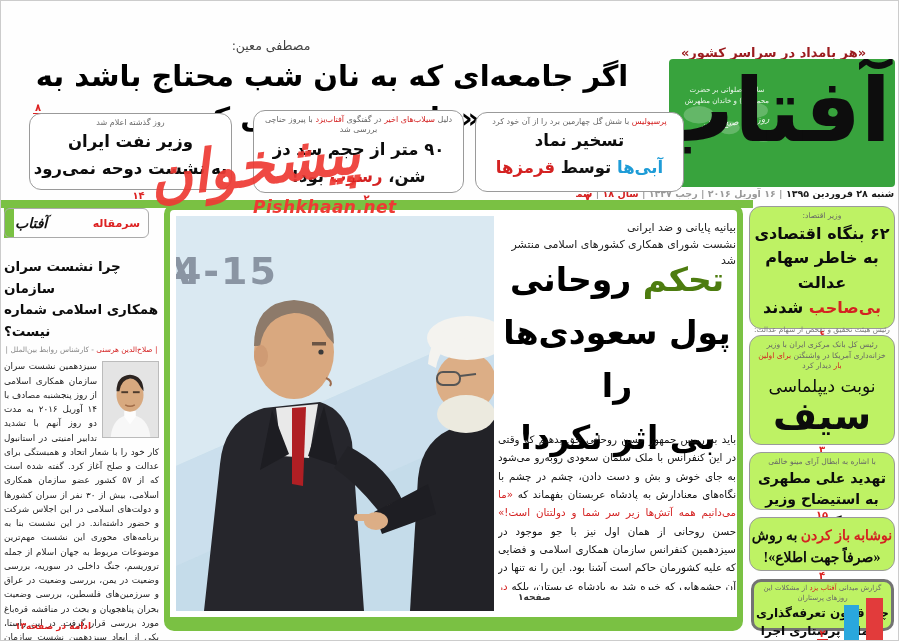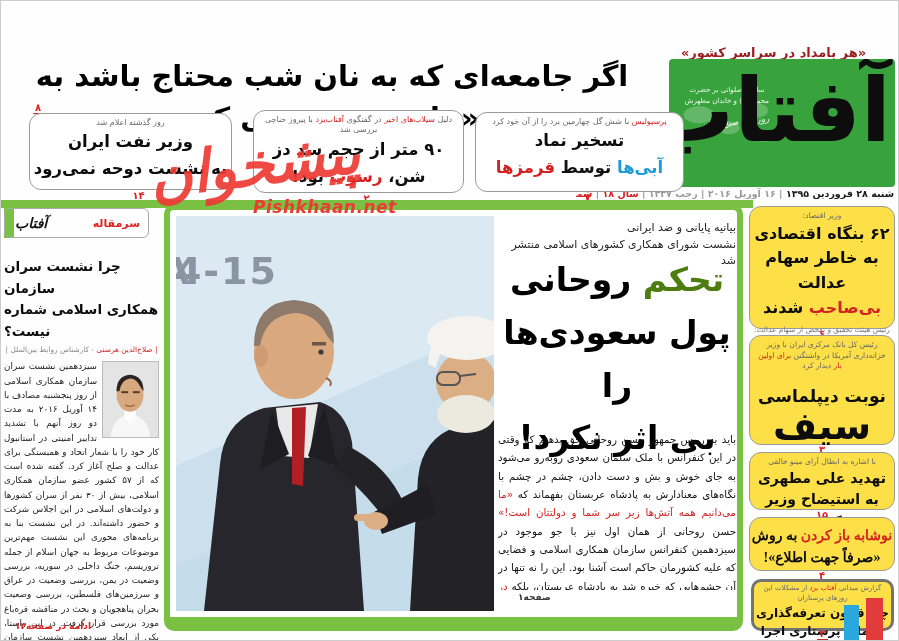--- a/index.html
+++ b/index.html
@@ -95,30 +95,30 @@
     text-align:center; font-size:33px; font-weight:900; color:#000; line-height:1.6;
   }
   .main-body {
     position:absolute; top:220px; left:328px; width:238px; height:160px;
     font-size:10.3px; color:#111; text-align:justify; line-height:1.78; overflow:hidden;
   }
   .main-pageref { position:absolute; top:382px; left:348px; font-size:9px; font-weight:bold; color:#333; }
   
   .rc-box {
     position:absolute; border:1px solid #9a9a9a; border-radius:12px;
-    background:#fde047; text-align:center; padding-top:4px;
+    background:#bef264; text-align:center; padding-top:4px;
   }
   .rc-box .kick { font-size:7.6px; color:#666; line-height:1.4; padding:0 5px; }
   .rc-box .head { font-weight:900; color:#0c0c0c; }
   .rc-box .marker-wrap { position:absolute; bottom:-13px; left:0; right:0; text-align:center; }
   .rc-econ { left:748px; top:205px; width:146px; height:123px; }
   .rc-econ .head { font-size:16px; line-height:1.55; }
   .rc-econ .sub { font-size:7.4px; color:#777; line-height:1.5; margin-top:3px; }
   .rc-seif { left:748px; top:334px; width:146px; height:110px; }
-  .rc-seif .head1 { font-size:17px; font-weight:700; margin-top:14px;text-align:center; }
+  .rc-seif .head1 { font-size:17px; font-weight:400; margin-top:4px;text-align:center; }
   .rc-seif .head2 { font-size:38px; font-weight:900; line-height:1.1; letter-spacing:-1px; }
   .rc-mot  { left:748px; top:451px; width:146px; height:58px; }
   .rc-mot .head { font-size:14px; line-height:1.55; }
   .rc-soda { left:748px; top:516px; width:146px; height:54px; padding-top:7px; }
   .rc-soda .head { font-size:14px; line-height:1.6;font-family:Liberation Serif, serif; }
   .rc-nurse {
     left:750px; top:578px; width:143px; height:52px;
     border:3px solid #737373; border-radius:10px; padding-top:2px;
   }
   .rc-nurse .kick { font-size:7px; }
@@ -164,20 +164,21 @@
       <ellipse cx="74" cy="14" rx="12" ry="7" fill="#fff"></ellipse>
       <ellipse cx="82" cy="38" rx="8" ry="5" fill="#fff"></ellipse>
     </svg>
     <div class="logo-blessing">سلام و صلواتی بر حضرت محمد(ص) و خاندان مطهرش</div>
     <div class="logo-tagline">روزنامه صبح ایران</div>
     <div class="logo-text">آفتاب</div>
   </div>
 
   <div class="dateline"><span style="color: rgb(26, 26, 26);">شنبه ۲۸ فروردین ۱۳۹۵ </span><span style="color: rgb(154, 154, 154);">| ۱۶ آوریل ۲۰۱۶ | رجب ۱۴۳۷ | </span><span style="color: rgb(212, 34, 34);">سال ۱۸ </span><span style="color: rgb(154, 154, 154);">| </span><span style="color: rgb(212, 34, 34);">شماره ۴۵۸۱ </span></div>
 
+  <div class="top-kicker">مصطفی معین:</div>
   <div class="top-headline">اگر جامعه‌ای که به نان شب محتاج باشد به «علم» توجه نمی کند</div>
   <span class="page-marker top-marker">۸</span>
 
   <div class="teaser t-sports">
     <div class="kick"><span style="color: rgb(212, 34, 34);">پرسپولیس </span><span style="color: rgb(102, 102, 102);">با شش گل چهارمین برد را از آن خود کرد</span></div>
     <div class="head">تسخیر نماد</div>
     <div class="head"><span style="color: rgb(30, 156, 215);">آبی‌ها </span><span style="color: rgb(17, 17, 17);">توسط </span><span style="color: rgb(212, 34, 34);">قرمزها</span></div>
     <div class="marker-wrap"><span class="page-marker">۷</span></div>
   </div>
 

